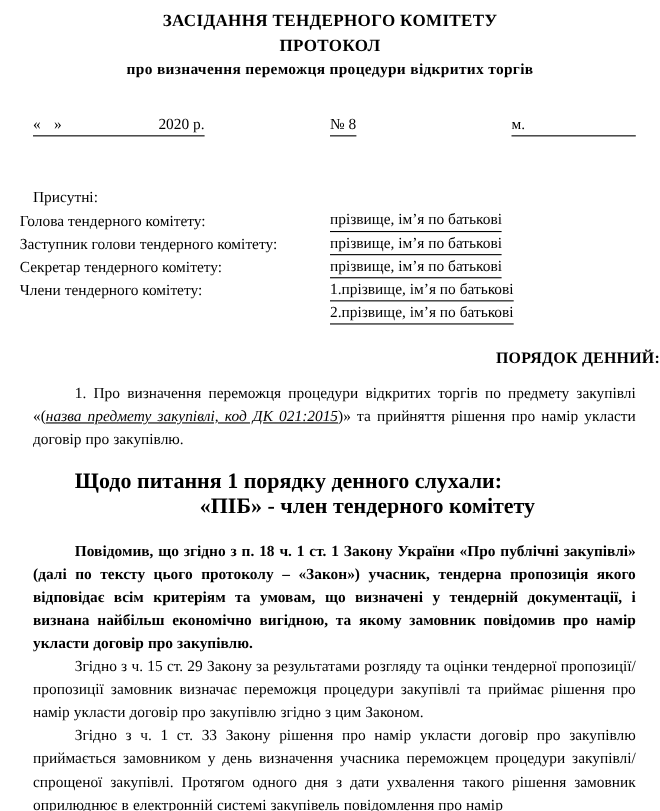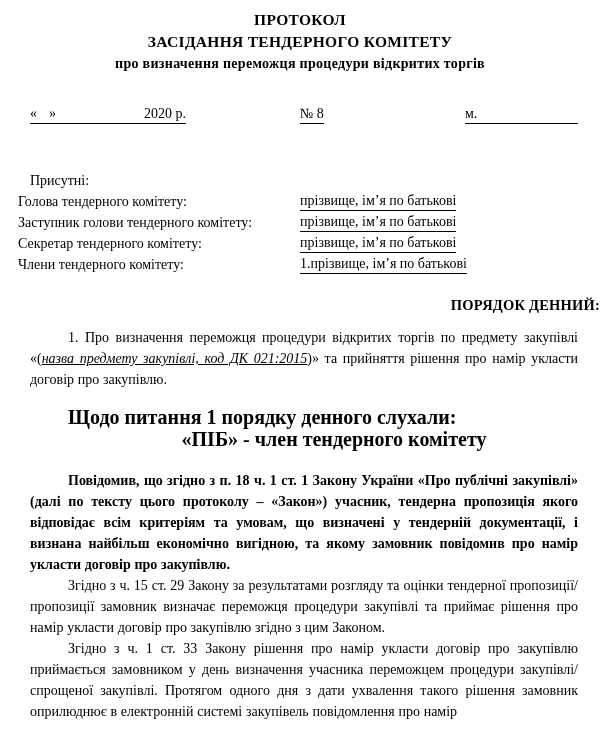--- a/index.html
+++ b/index.html
@@ -124,22 +124,22 @@
   }
   .bold-block .l1 { text-indent: 38px; }
   .bold-block .l2 { text-indent: 38px; text-align: center; }
 </style>
 </head>
 <body>
 
 <div class="page">
 
   <div class="title-block">
+    <div class="title-line t2">ЗАСІДАННЯ ТЕНДЕРНОГО КОМІТЕТУ</div>
     <div class="title-line t1">ПРОТОКОЛ</div>
-    <div class="title-line t2">ЗАСІДАННЯ ТЕНДЕРНОГО КОМІТЕТУ</div>
     <div class="title-line t3">про визначення переможця процедури відкритих торгів</div>
   </div>
 
   <div class="dateline">
     <div class="seg seg-date">
       <span class="q-open">«</span><span class="q-close">»</span><span class="year">2020 р.</span>
     </div>
     <div class="seg seg-num">№ 8</div>
     <div class="seg seg-city">
       <span>м.</span>
@@ -158,20 +158,24 @@
       <span class="att-value">прізвище, ім’я по батькові</span>
     </div>
     <div class="att-row">
       <span class="att-label">Секретар тендерного комітету:</span>
       <span class="att-value">прізвище, ім’я по батькові</span>
     </div>
     <div class="att-row">
       <span class="att-label">Члени тендерного комітету:</span>
       <span class="att-value">1.прізвище, ім’я по батькові</span>
     </div>
+    <div class="att-row">
+      <span class="att-label"></span>
+      <span class="att-value">2.прізвище, ім’я по батькові</span>
+    </div>
   </div>
 
   <div class="agenda-title">ПОРЯДОК ДЕННИЙ:</div>
 
   <p class="body gap"><span>1.</span>&nbsp;<span>Про визначення переможця процедури відкритих торгів по предмету закупівлі «(</span><span class="fill-italic">назва предмету закупівлі, код ДК 021:2015</span><span>)» та прийняття рішення про намір укласти договір про закупівлю.</span></p>
 
   <div class="bold-block">
     <div class="l1">Щодо питання 1 порядку денного слухали:</div>
     <div class="l2">«ПІБ» - член тендерного комітету</div>
   </div>

